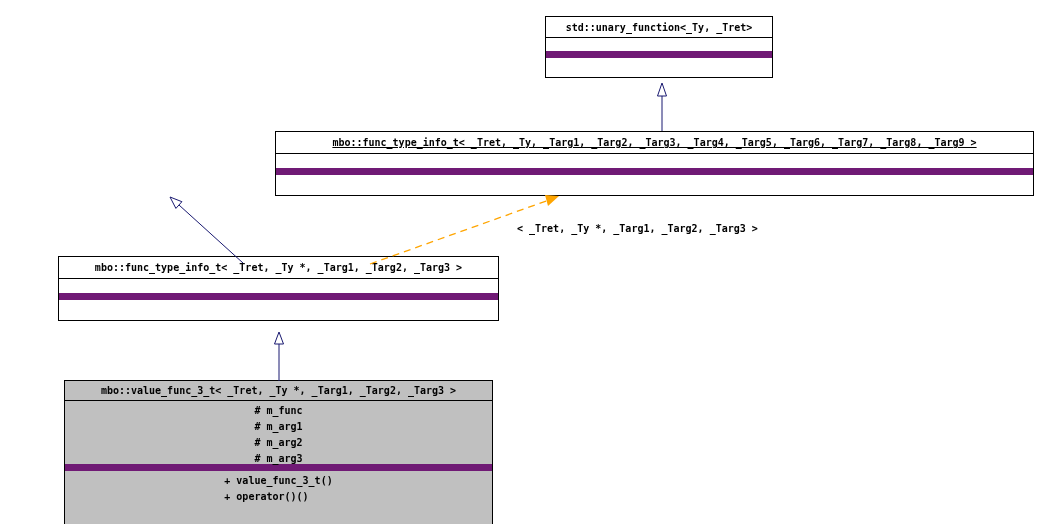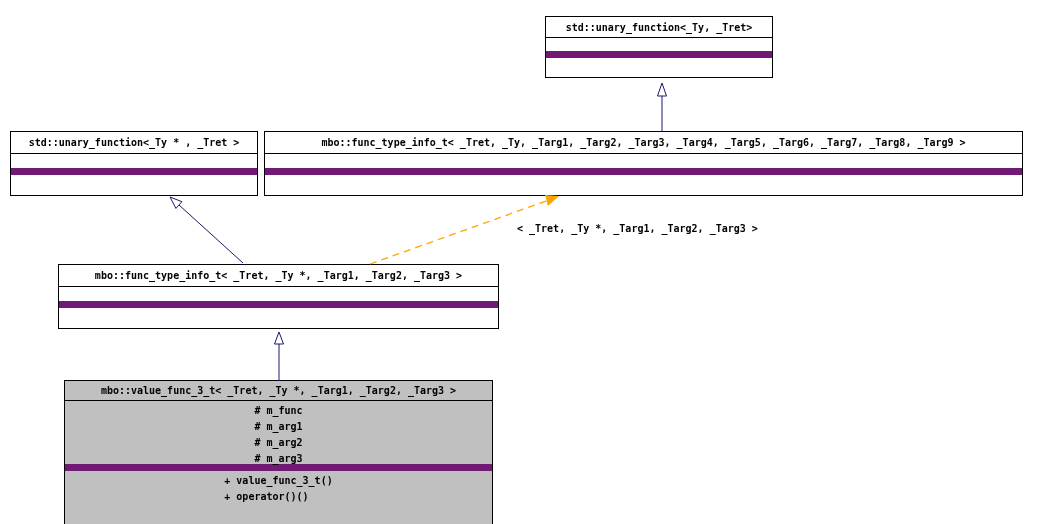--- a/index.html
+++ b/index.html
@@ -36,22 +36,22 @@
     display:inline-block;
     text-align:left;
     line-height:16px;
     padding-top:2px;
     white-space:nowrap;
   }
   
   #box-top   { left:545px; top:16px;  width:228px; height:62px; }
   #box-top    .uml-title{height:21px;} #box-top    .s1{height:20px;} #box-top    .s2{height:19px;}
   #box-left  { left:10px;  top:131px; width:248px; height:65px; }
-  #box-wide  { left:264px; top:131px; width:759px; height:65px; }
-  #box-mid   { left:58px;  top:264px; width:441px; height:65px; }
+  #box-wide  { left:275px; top:131px; width:759px; height:65px;text-decoration:underline; }
+  #box-mid   { left:58px;  top:256px; width:441px; height:65px; }
   #box-left .uml-title, #box-wide .uml-title, #box-mid .uml-title {height:22px;}
   #box-left .s1, #box-wide .s1, #box-mid .s1 {height:21px;}
   #box-left .s2, #box-wide .s2, #box-mid .s2 {height:20px;}
   #box-gray  { left:64px;  top:380px; width:429px; height:152px; }
   #box-gray .uml-title{height:20px;}
   #box-gray .attrs{height:70px;}
   #box-gray .methods{height:36px;}
   #edges{
     position:absolute;left:0;top:0;width:1047px;height:524px;
     pointer-events:none;
@@ -65,25 +65,20 @@
 <body>
 
 <div id="canvas">
 
   <div id="box-top" class="uml-box">
     <div class="uml-title">std::unary_function&lt;_Ty, _Tret&gt;</div>
     <div class="uml-sec s1"></div>
     <div class="uml-sec s2"></div>
   </div>
 
-  <div id="box-left" class="uml-box">
-    <div class="uml-title">std::unary_function&lt;_Ty * , _Tret &gt;</div>
-    <div class="uml-sec s1"></div>
-    <div class="uml-sec s2"></div>
-  </div>
 
   <div id="box-wide" class="uml-box">
     <div class="uml-title">mbo::func_type_info_t&lt; _Tret, _Ty, _Targ1, _Targ2, _Targ3, _Targ4, _Targ5, _Targ6, _Targ7, _Targ8, _Targ9 &gt;</div>
     <div class="uml-sec s1"></div>
     <div class="uml-sec s2"></div>
   </div>
 
   <div id="box-mid" class="uml-box">
     <div class="uml-title">mbo::func_type_info_t&lt; _Tret, _Ty *, _Targ1, _Targ2, _Targ3 &gt;</div>
     <div class="uml-sec s1"></div>

